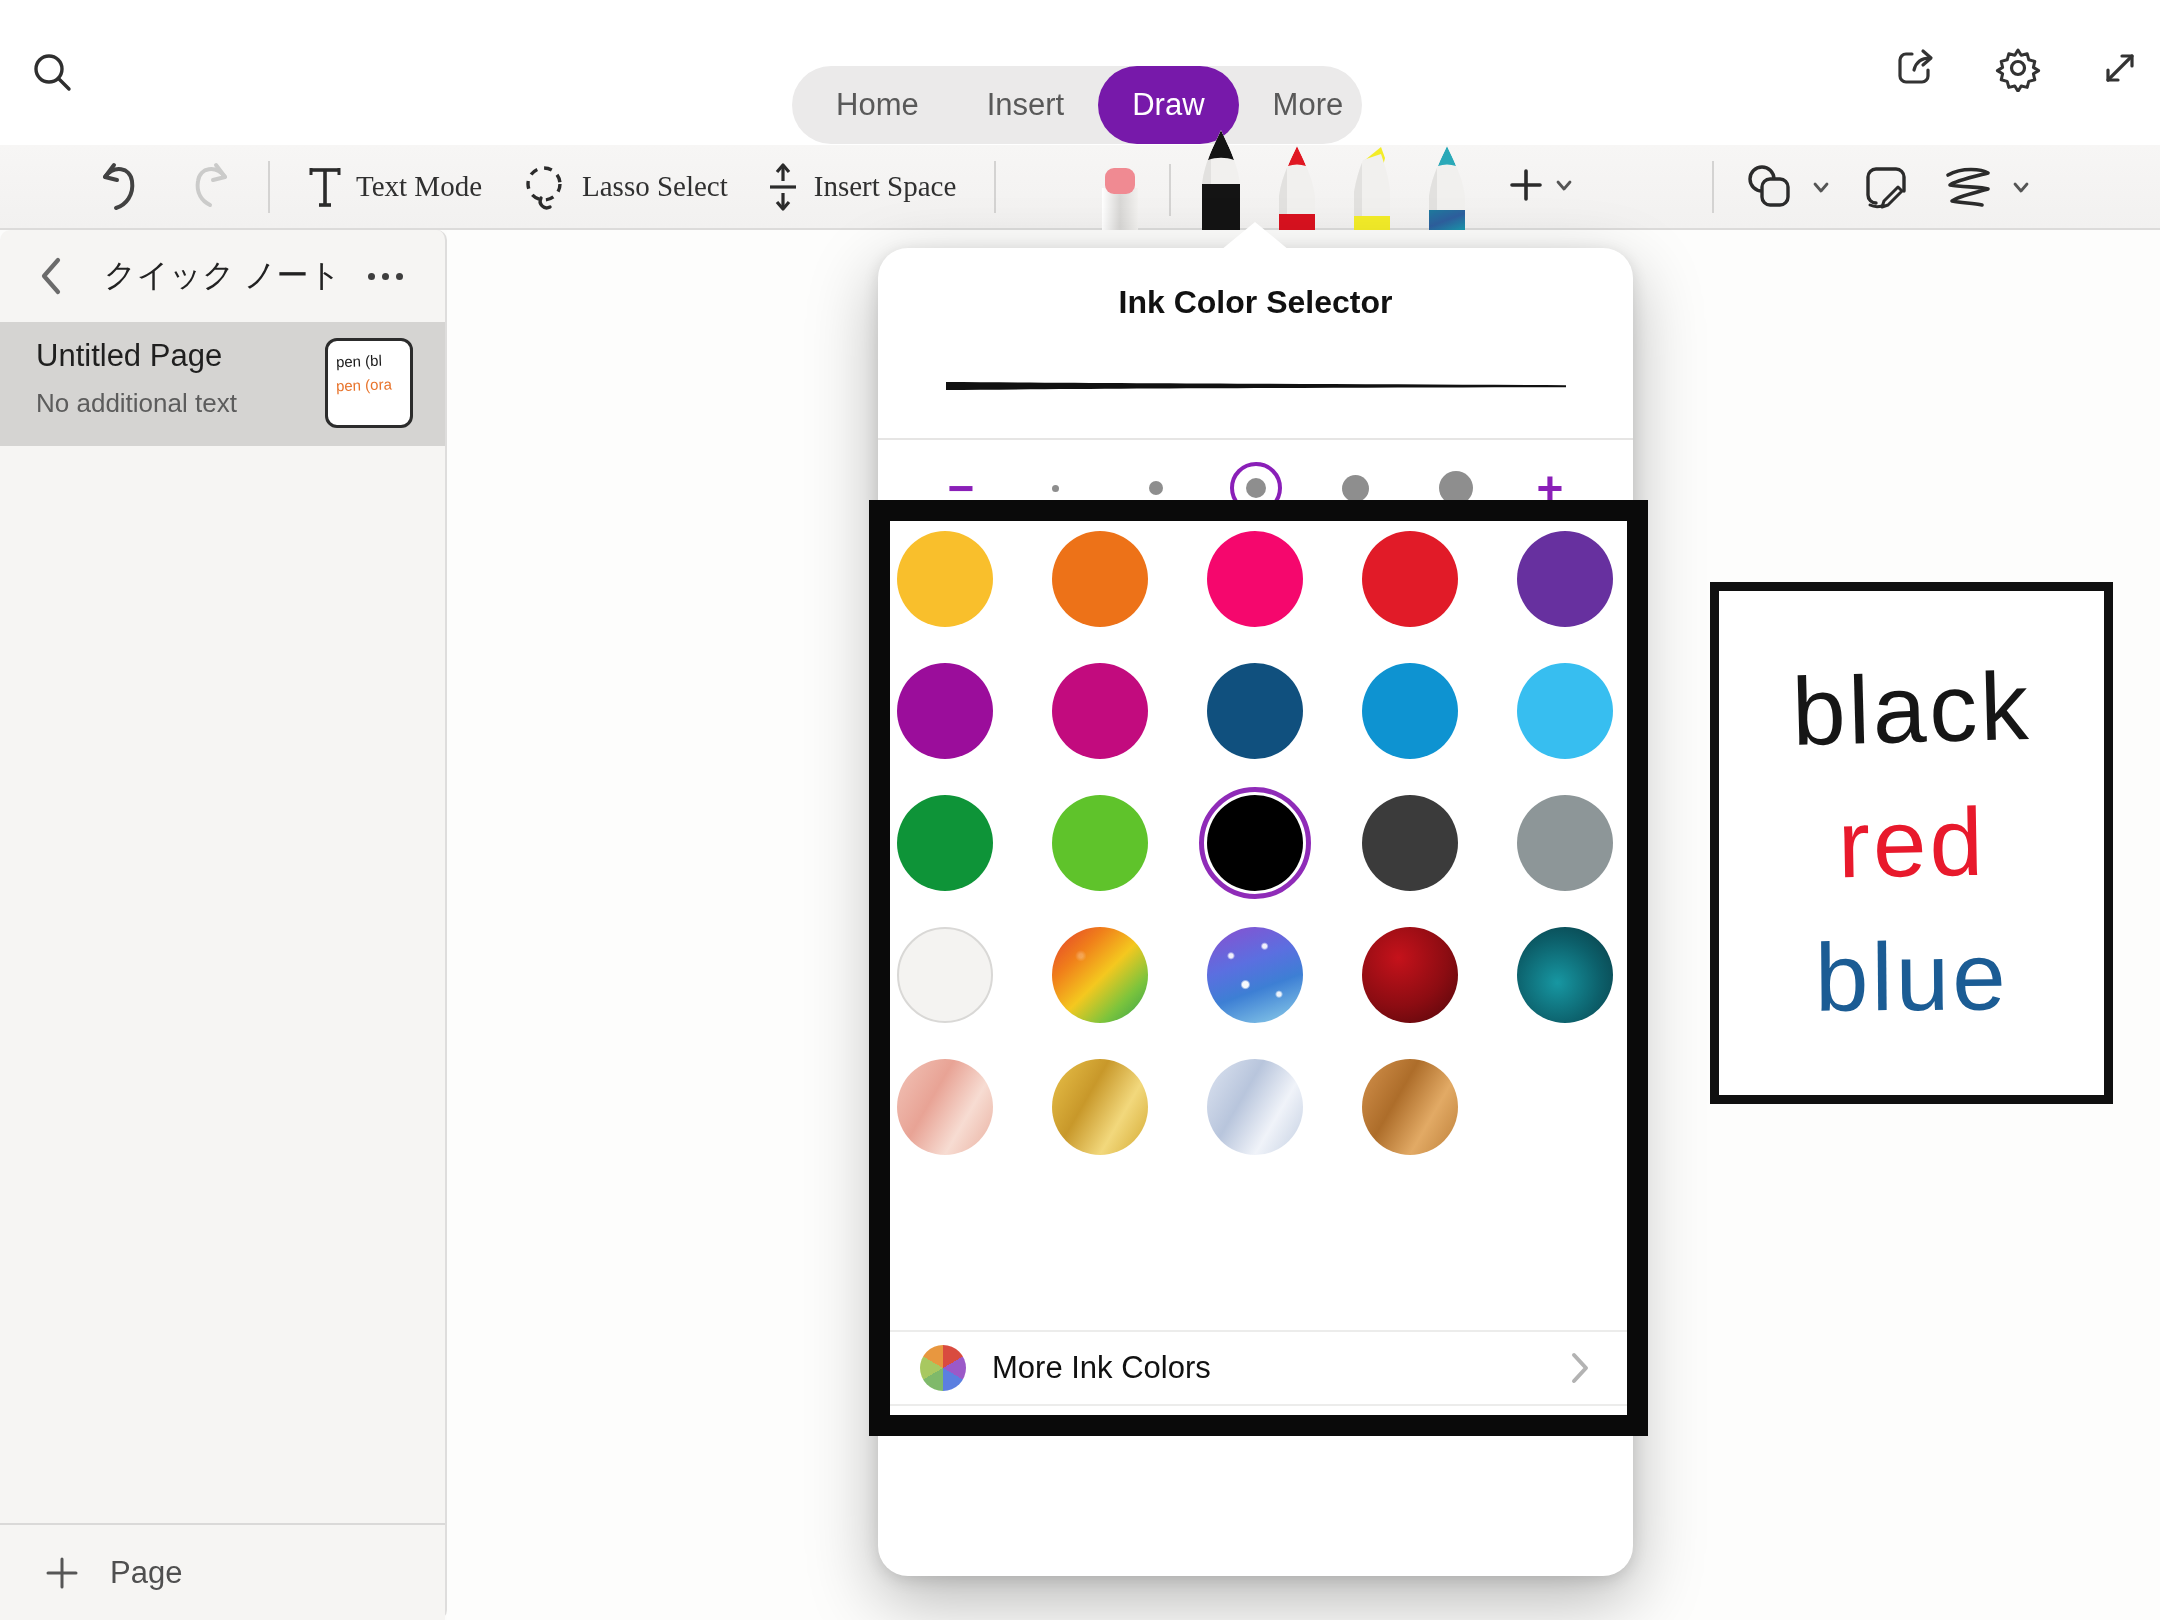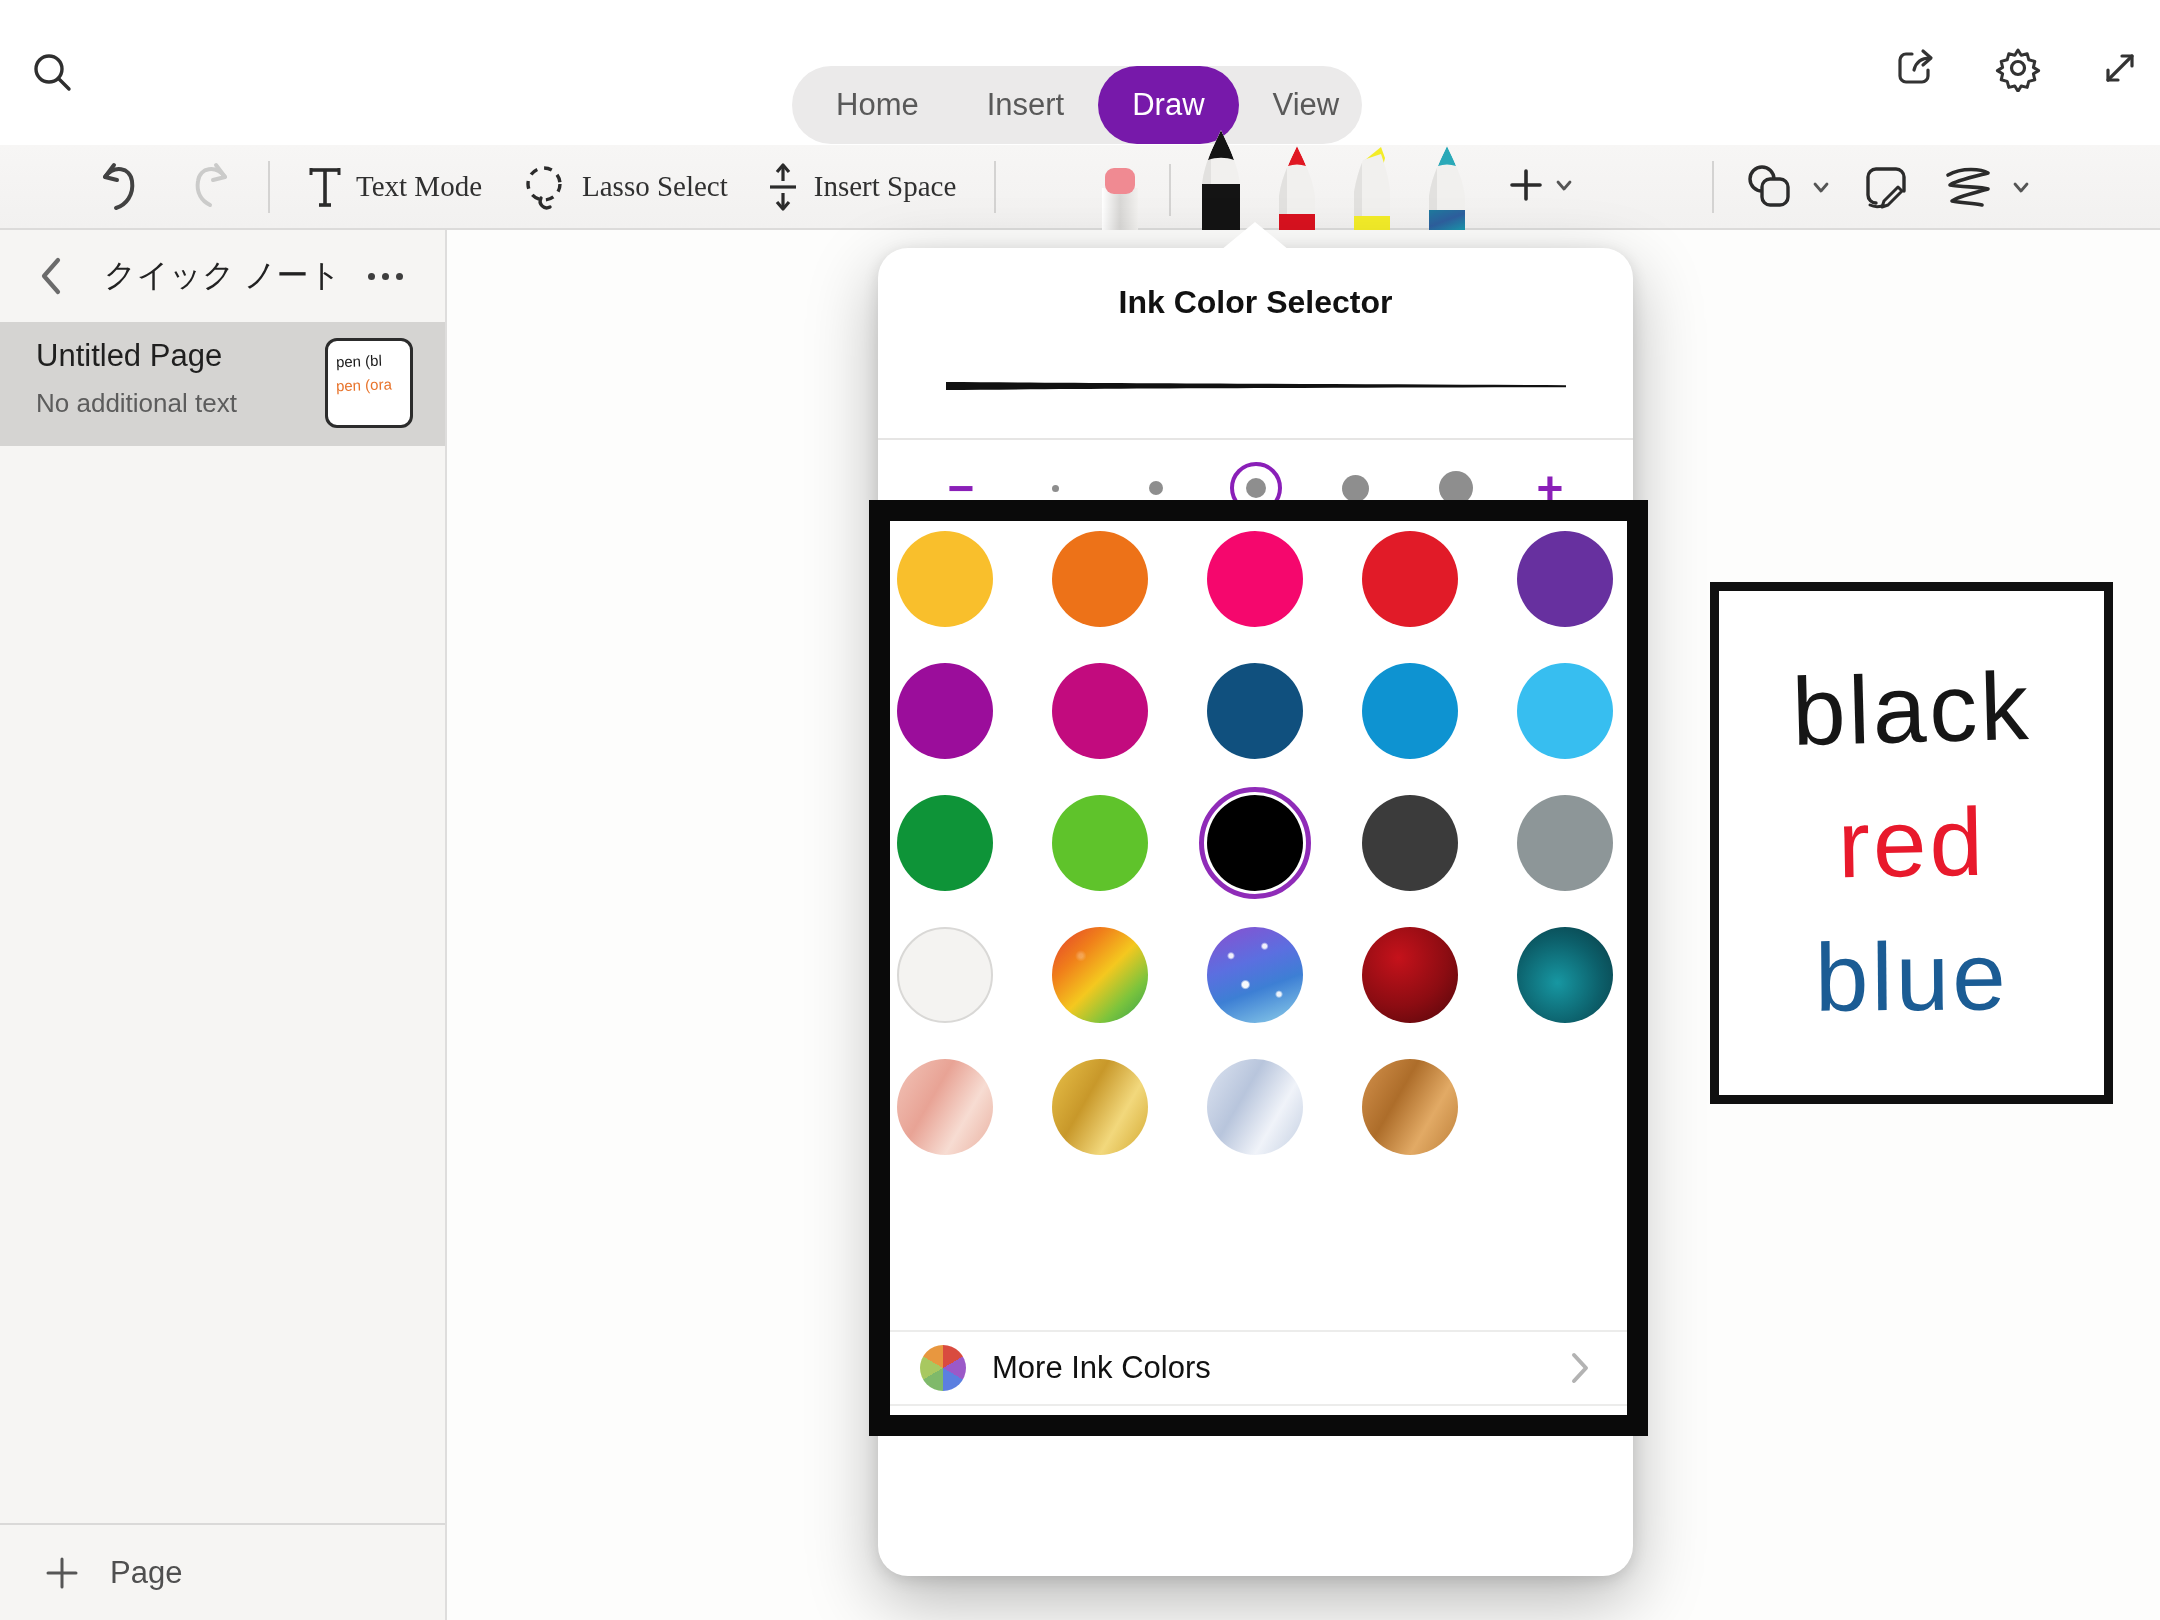--- a/index.html
+++ b/index.html
@@ -45,21 +45,21 @@
   .vdiv{width:2px;height:52px;background:#d4d3d2;}
   .pens{position:absolute;left:1093px;bottom:-2px;display:flex;align-items:flex-end;gap:22px;}
   .pen-slot{display:flex;align-items:flex-end;}
   .plus-group{display:flex;align-items:center;gap:10px;margin:0 0 28px 14px;}
   .ribbon-right{position:absolute;left:1712px;bottom:0;height:83px;display:flex;align-items:center;gap:30px;}
   .chev-sm{width:22px;height:22px;}
   
   .main{position:absolute;left:0;top:230px;width:2160px;height:1390px;display:flex;}
   .sidebar{
     width:447px;height:100%;background:#f6f5f3;border-right:2px solid #dedddc;
-    position:relative;box-sizing:border-box;flex:none;
+    position:relative;box-sizing:border-box;flex:none;border-radius:10px;
   }
   .sb-header{height:92px;display:flex;align-items:center;position:relative;}
   .sb-back{position:absolute;left:34px;top:26px;width:34px;height:40px;}
   .sb-title{width:100%;text-align:center;font-size:32px;color:#222;}
   .sb-more{position:absolute;right:38px;top:34px;width:44px;height:24px;display:flex;gap:7px;align-items:center;justify-content:center;}
   .sb-more i{width:7px;height:7px;border-radius:50%;background:#3e3e3e;}
   .page-item{
     height:124px;background:#d5d4d2;position:relative;padding:16px 0 0 36px;box-sizing:border-box;
   }
   .page-title{font-size:31px;color:#1f1f1f;}
@@ -158,21 +158,21 @@
     <svg class="icon-48" viewBox="0 0 48 48">
       <circle cx="21" cy="21" r="13" fill="none" stroke="#2f2f2f" stroke-width="3.4"></circle>
       <line x1="30.5" y1="30.5" x2="41" y2="41" stroke="#2f2f2f" stroke-width="3.4" stroke-linecap="round"></line>
     </svg>
   </div>
 
   <nav class="tabbar">
     <div class="tab">Home</div>
     <div class="tab">Insert</div>
     <div class="tab active">Draw</div>
-    <div class="tab">View</div>
+    <div class="tab">More</div>
   </nav>
 
   <div class="top-icons">
     <div>
       <svg class="icon-48" viewBox="0 0 48 48">
         <path d="M20 10 h-6 a6 6 0 0 0 -6 6 v16 a6 6 0 0 0 6 6 h16 a6 6 0 0 0 6 -6 v-6" fill="none" stroke="#333" stroke-width="3.2" stroke-linecap="round"></path>
         <path d="M22 26 C24 18 30 14 38 14" fill="none" stroke="#333" stroke-width="3.2" stroke-linecap="round"></path>
         <path d="M31 7 L39 14 L31 21" fill="none" stroke="#333" stroke-width="3.2" stroke-linecap="round" stroke-linejoin="round"></path>
       </svg>
     </div>

